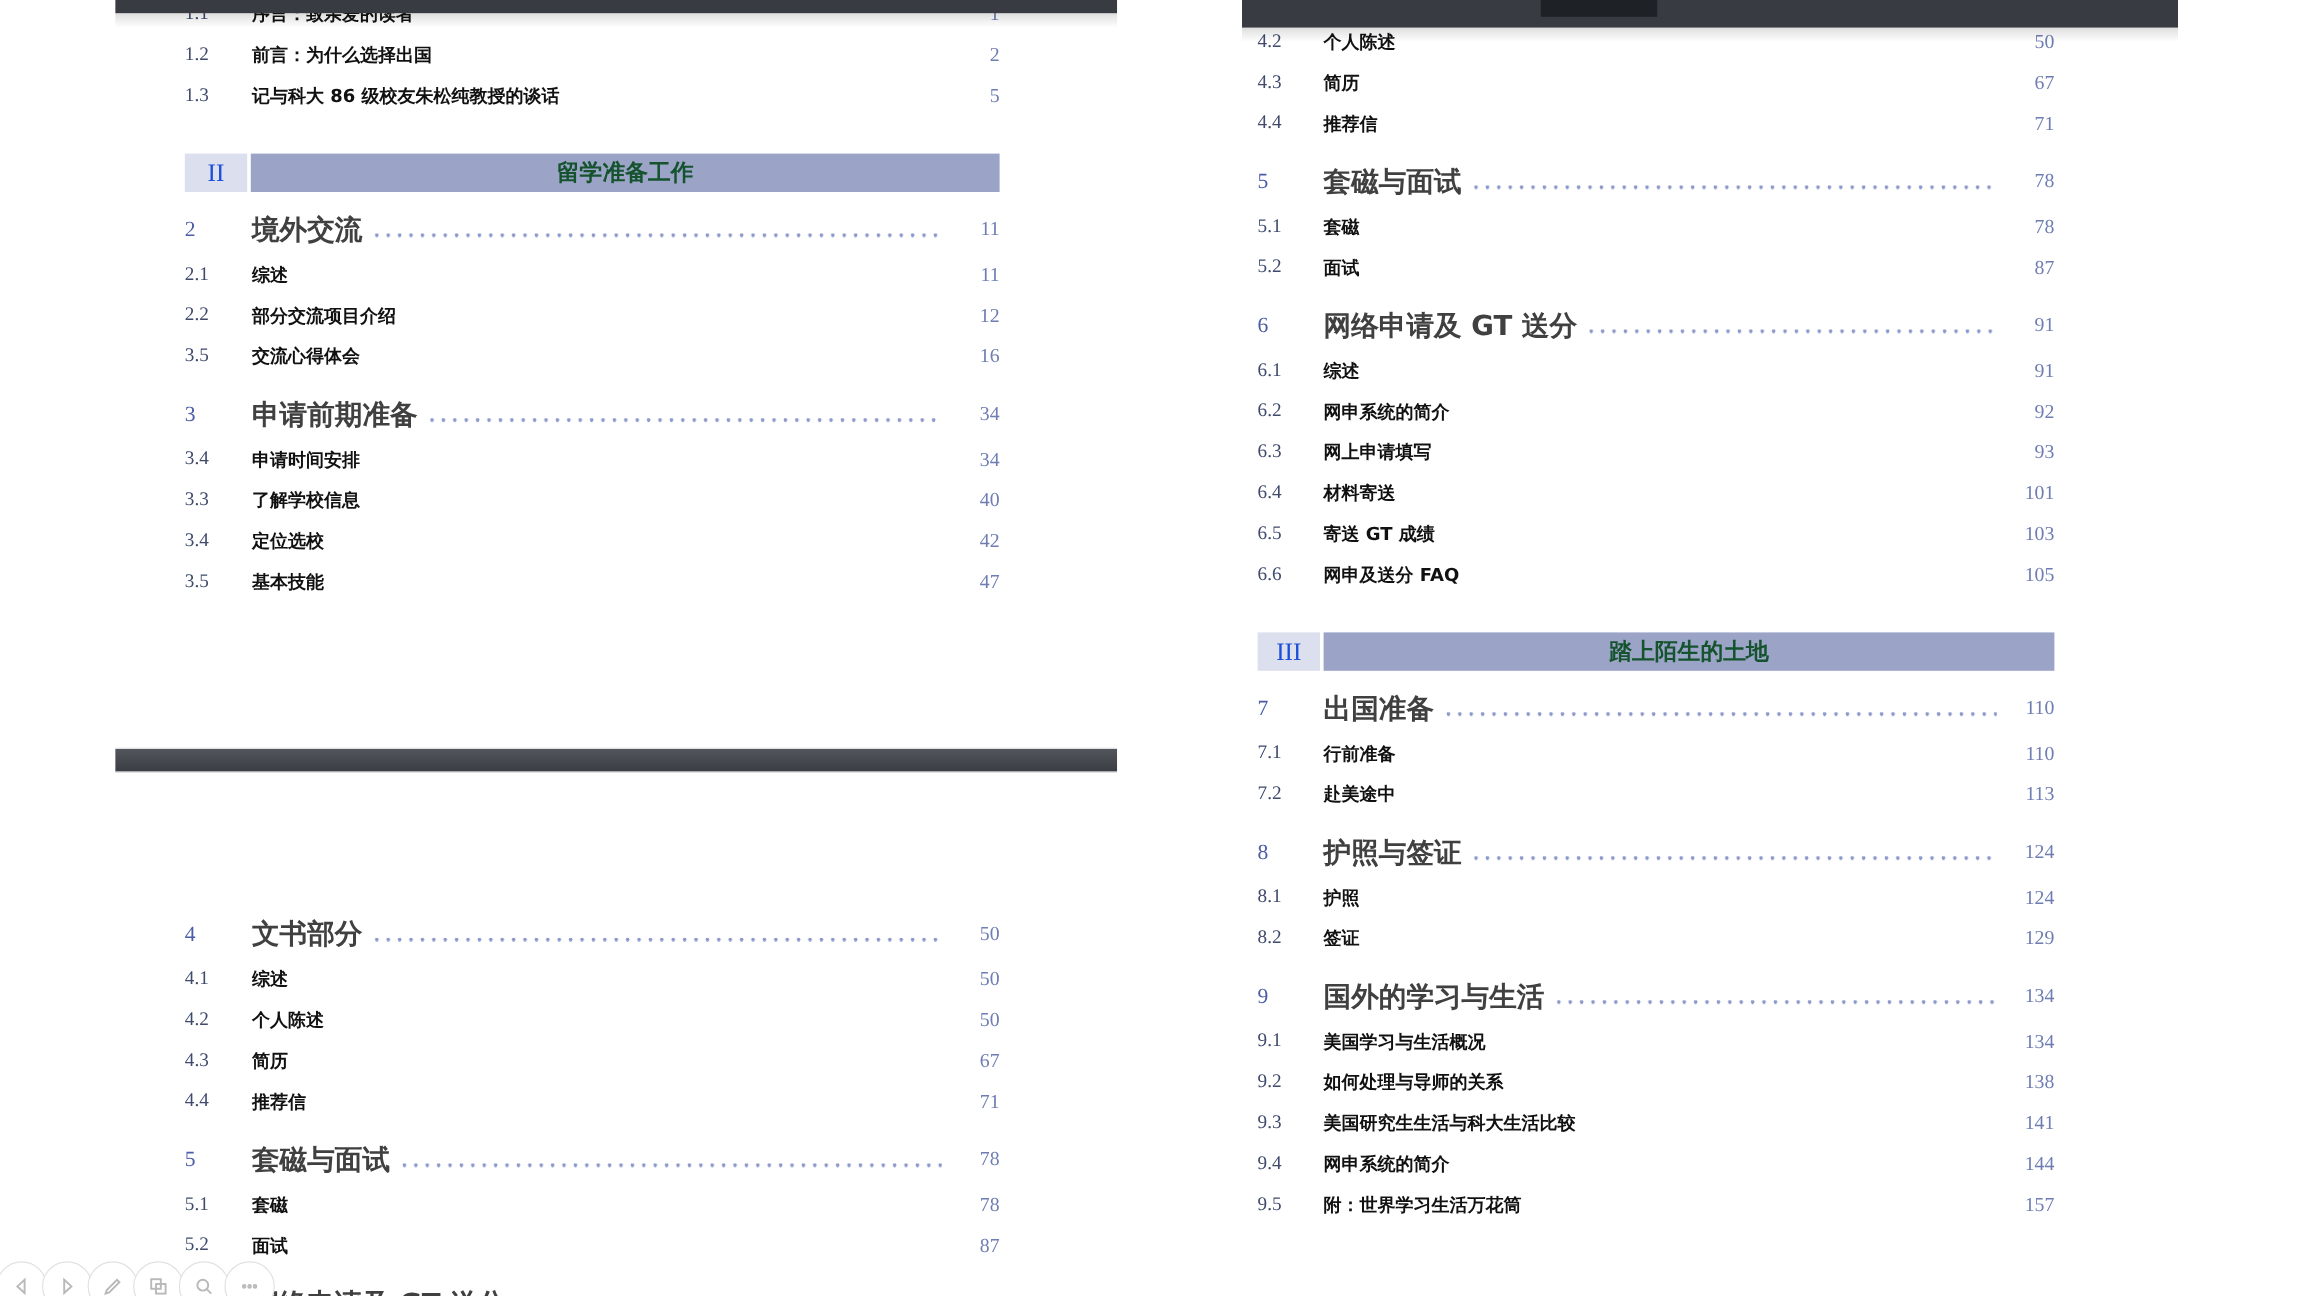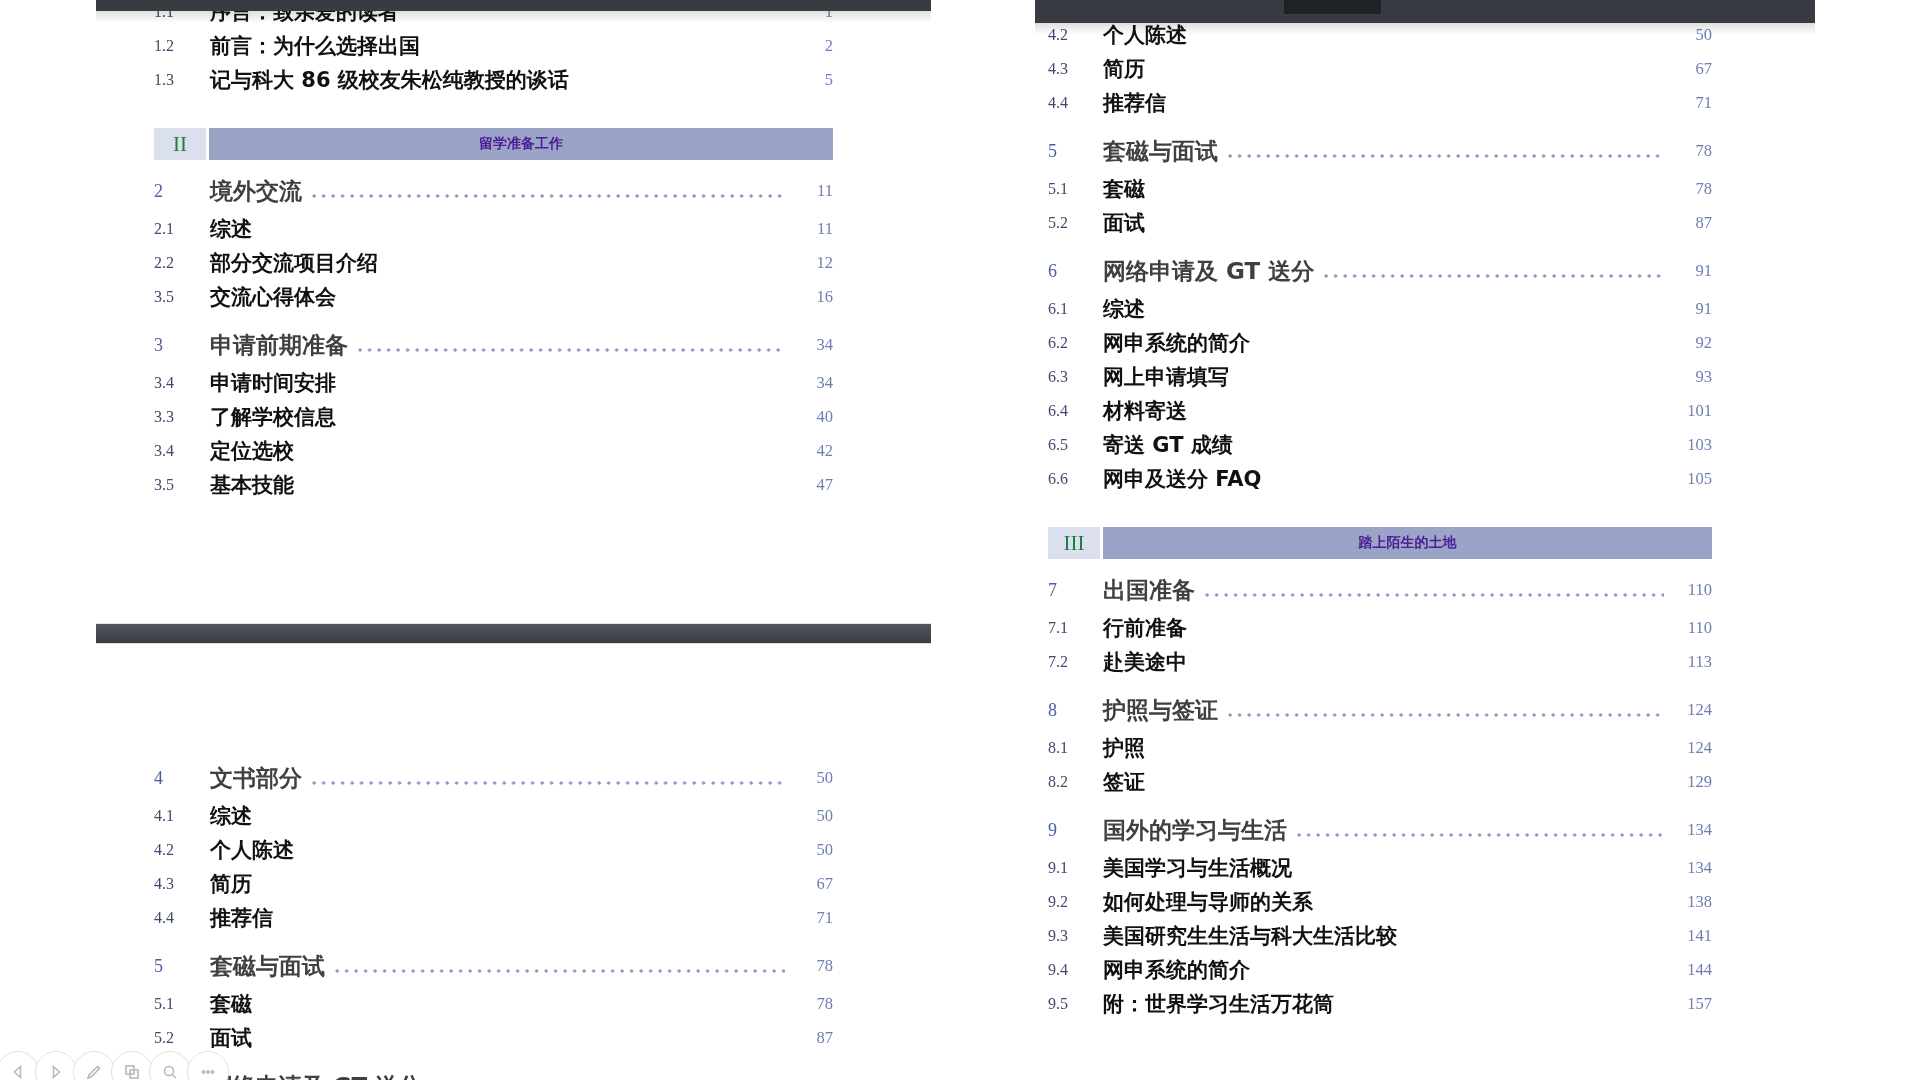--- a/index.html
+++ b/index.html
@@ -23,34 +23,34 @@
   #left-toc1{top:-5px;padding:0 98px 0 58px;}
   #left-toc2{top:747px;padding:0 98px 0 58px;}
   #right-toc{top:18px;padding:0 103px 0 13px;}
 
   .row{display:flex;align-items:center;height:34px;white-space:nowrap;}
   .row.chapter{margin-top:14px;margin-bottom:4px;}
   .num{flex:0 0 56px;font-family:"Liberation Serif","DejaVu Serif",serif;}
   #right-toc .num{flex-basis:55px;}
   .chapter .num{color:#4c5ca6;font-size:18px;}
   .section .num{color:#3f4a6d;font-size:16px;}
-  .title{font-weight:bold;font-size:21px;color:#111111;}
+  .title{font-weight:bold;font-size:15px;color:#111111;}
   .chapter .title{color:#404040;font-size:23px;}
   .leader{flex:1 1 auto;height:8px;margin:12px 12px 0 10px;
     background-image:radial-gradient(circle at 2px 3px,#8d99cb 1.5px,rgba(0,0,0,0) 1.7px);
     background-size:9.5px 8px;background-repeat:repeat-x;}
   .spacer{flex:1 1 auto;}
   .pagenum{font-family:"Liberation Serif","DejaVu Serif",serif;font-size:16.5px;
     color:#6f7db2;min-width:36px;text-align:right;}
 
   .part{display:flex;height:32px;margin-top:31px;margin-bottom:2px;}
-  .part .pnum{flex:0 0 52px;margin-right:3px;background:#dce0ee;color:#15803d;
+  .part .pnum{flex:0 0 52px;margin-right:3px;background:#dce0ee;color:#1d4ed8;
     font-family:"Liberation Serif","DejaVu Serif",serif;font-size:21px;
     display:flex;align-items:center;justify-content:center;}
-  .part .ptitle{flex:1 1 auto;background:#9ba4c7;color:#4c1d95;font-weight:bold;font-size:14px;
+  .part .ptitle{flex:1 1 auto;background:#9ba4c7;color:#14532d;font-weight:bold;font-size:19px;
     display:flex;align-items:center;justify-content:center;}
 
   #toolbar{position:absolute;left:-3px;top:1051px;display:flex;gap:-3px;z-index:20;}
   .tool-btn{width:42px;height:42px;border-radius:50%;background:#ffffff;border:1px solid #e2e2e2;
     display:flex;align-items:center;justify-content:center;margin-right:-4px;
     box-sizing:border-box;}
   .tool-btn svg{stroke:#b9b9b9;fill:none;stroke-width:1.6;}
 </style>
 </head>
 <body>

